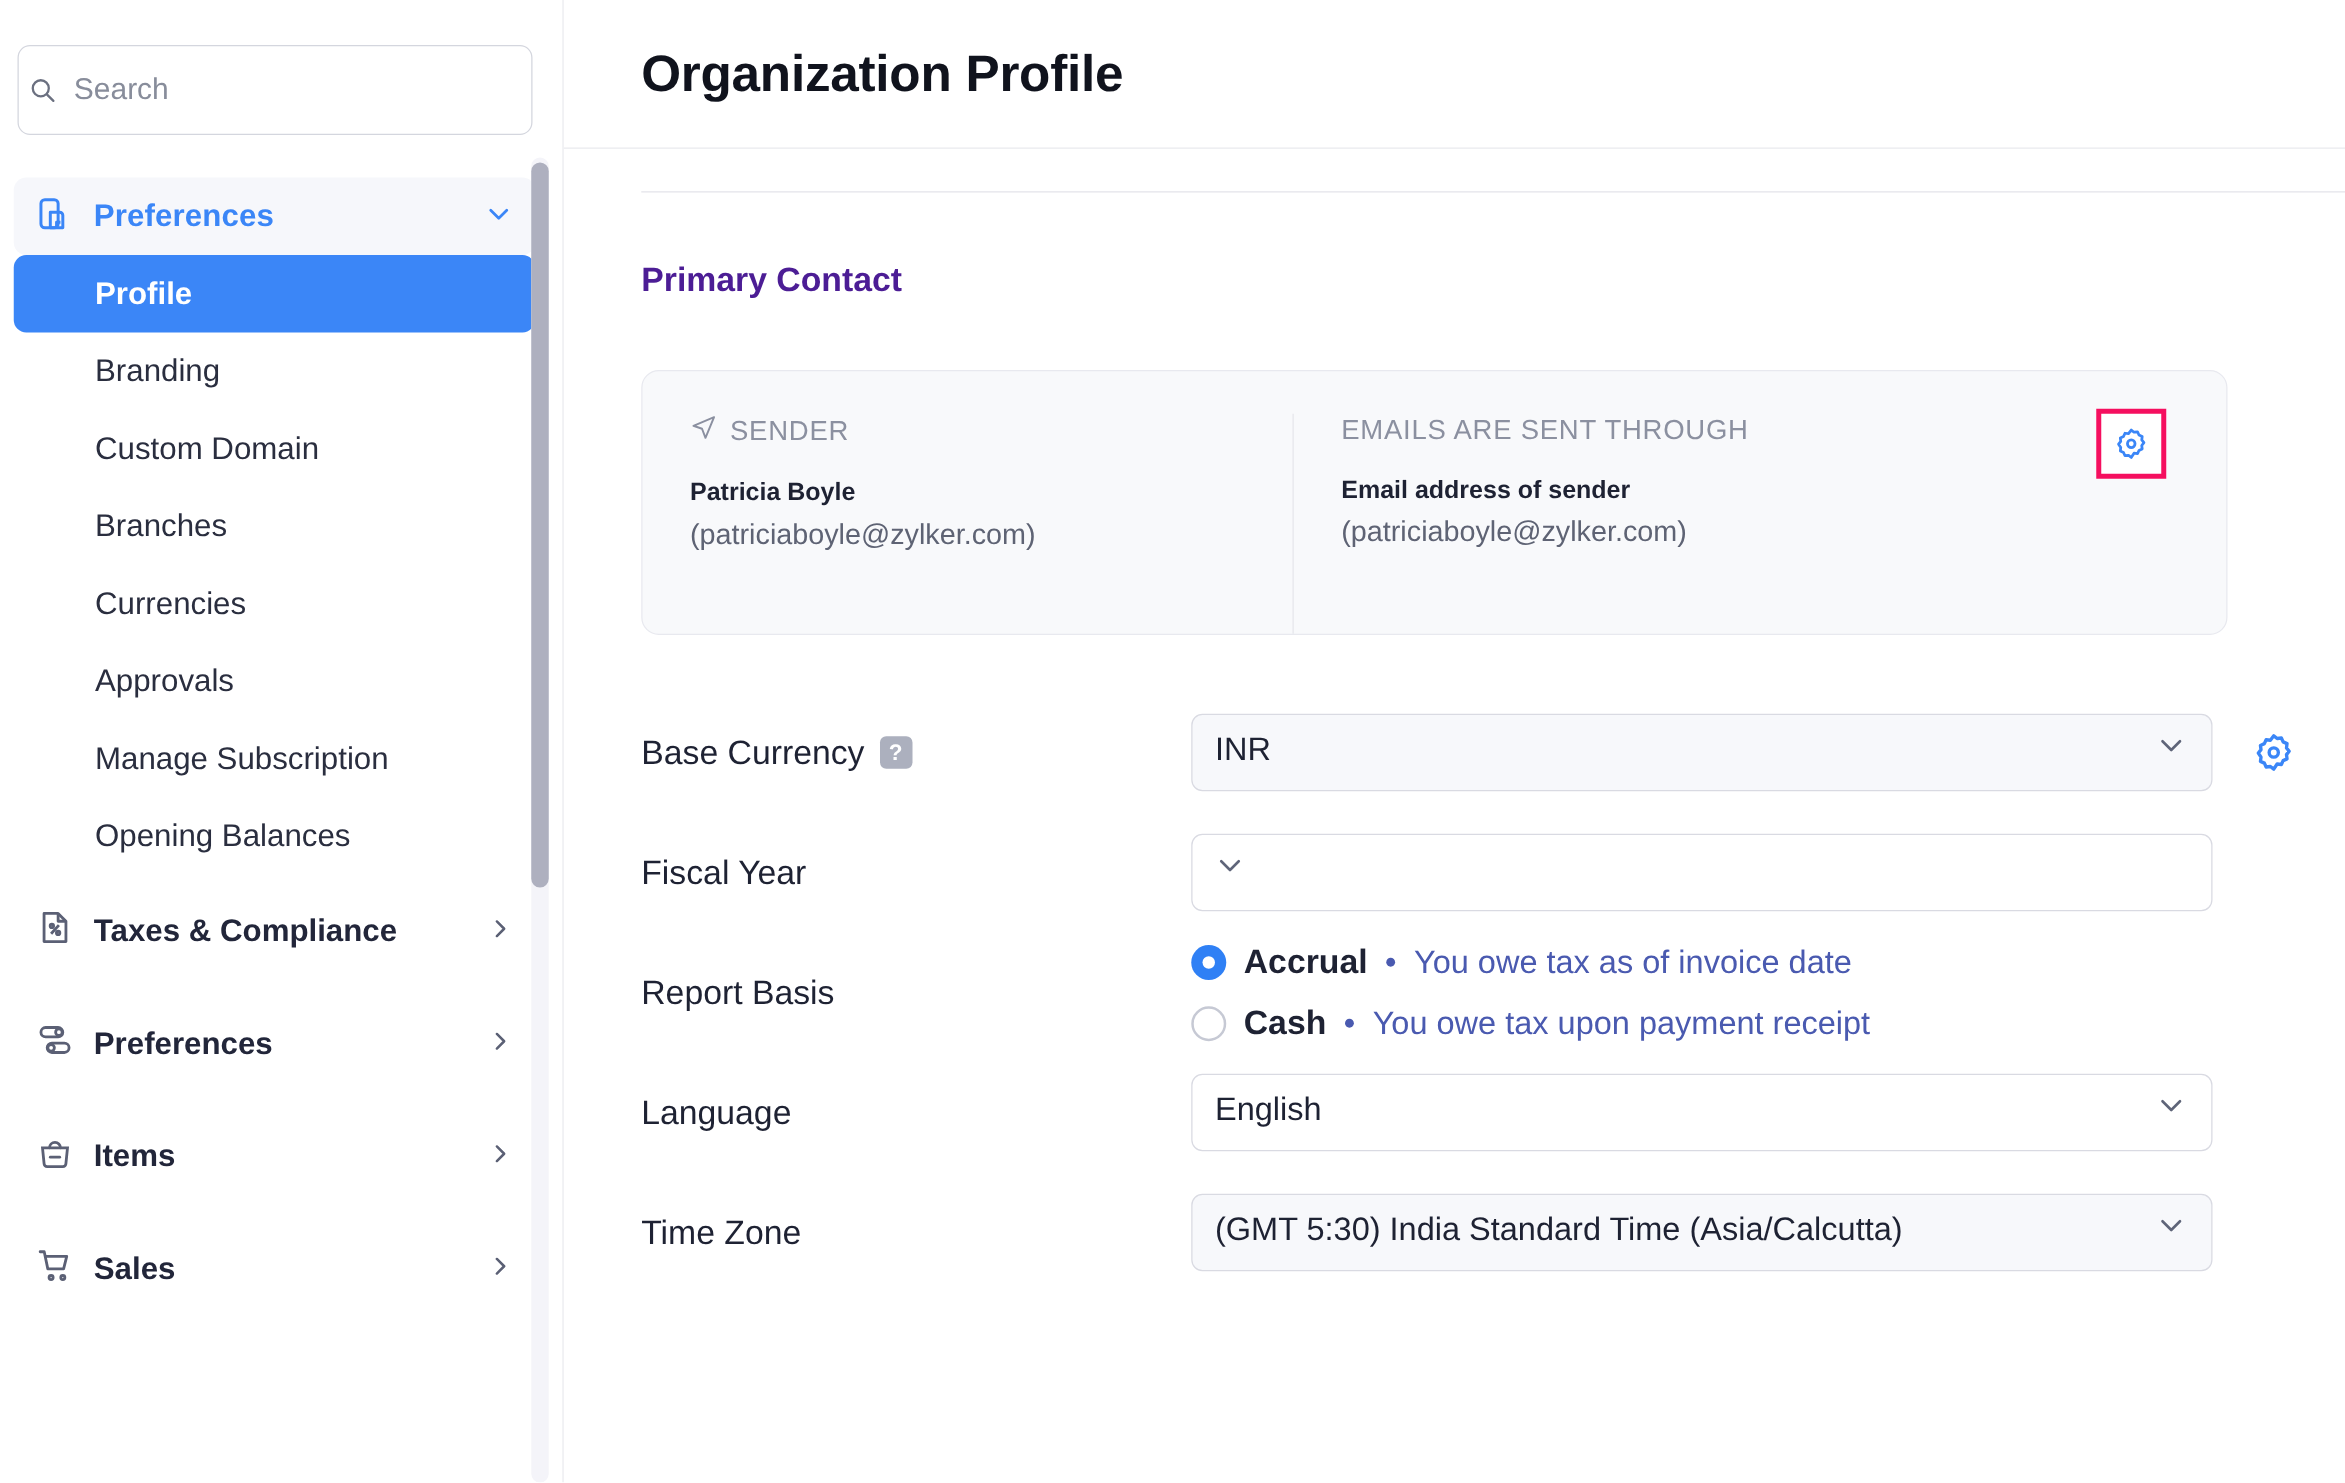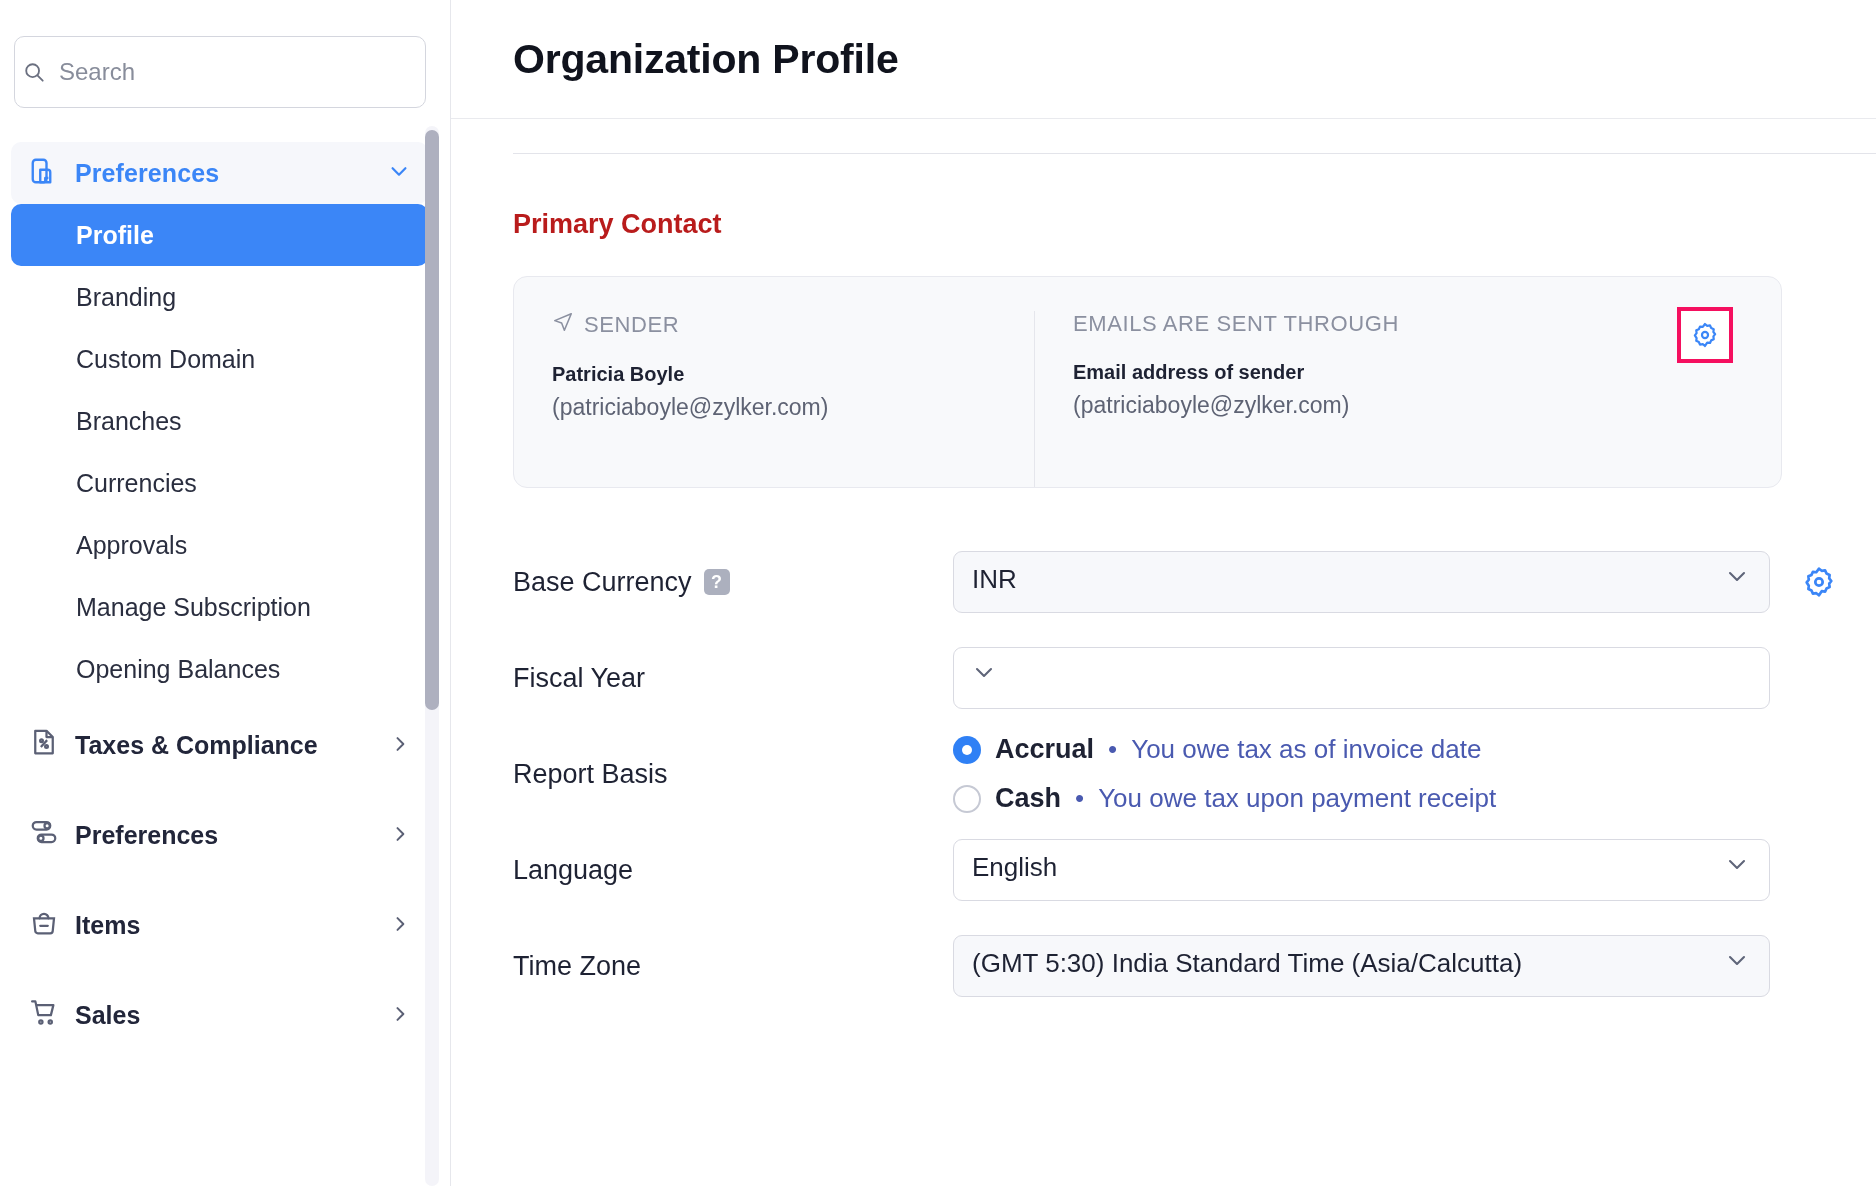--- a/index.html
+++ b/index.html
@@ -105,24 +105,24 @@
     height: 119px;
     border-bottom: 1px solid #e9eaee;
     display: flex; align-items: center;
     padding-left: 62px;
   }
   .page-title { font-size: 41px; font-weight: bold; color: #10131d; letter-spacing: -0.2px; }
 
   .main-body { padding: 0 0 0 62px; }
   .top-rule { height: 1px; background: #e3e4ea; margin-top: 34px; margin-right: 0px; }
 
-  .section-title { font-size: 27px; font-weight: bold; color: #b91c1c; margin-top: 55px; }
+  .section-title { font-size: 27px; font-weight: bold; color: #4c1d95; margin-top: 55px; }
 
   .contact-card {
-    margin-top: 36px;
+    margin-top: 56px;
     margin-right: 94px;
     background: #f8f9fb;
     border: 1px solid #e8e9ef;
     border-radius: 14px;
     height: 212px;
     display: flex;
     position: relative;
     padding: 34px 0 0 0;
   }
   .cc-col { padding: 0 38px; position: relative; }

